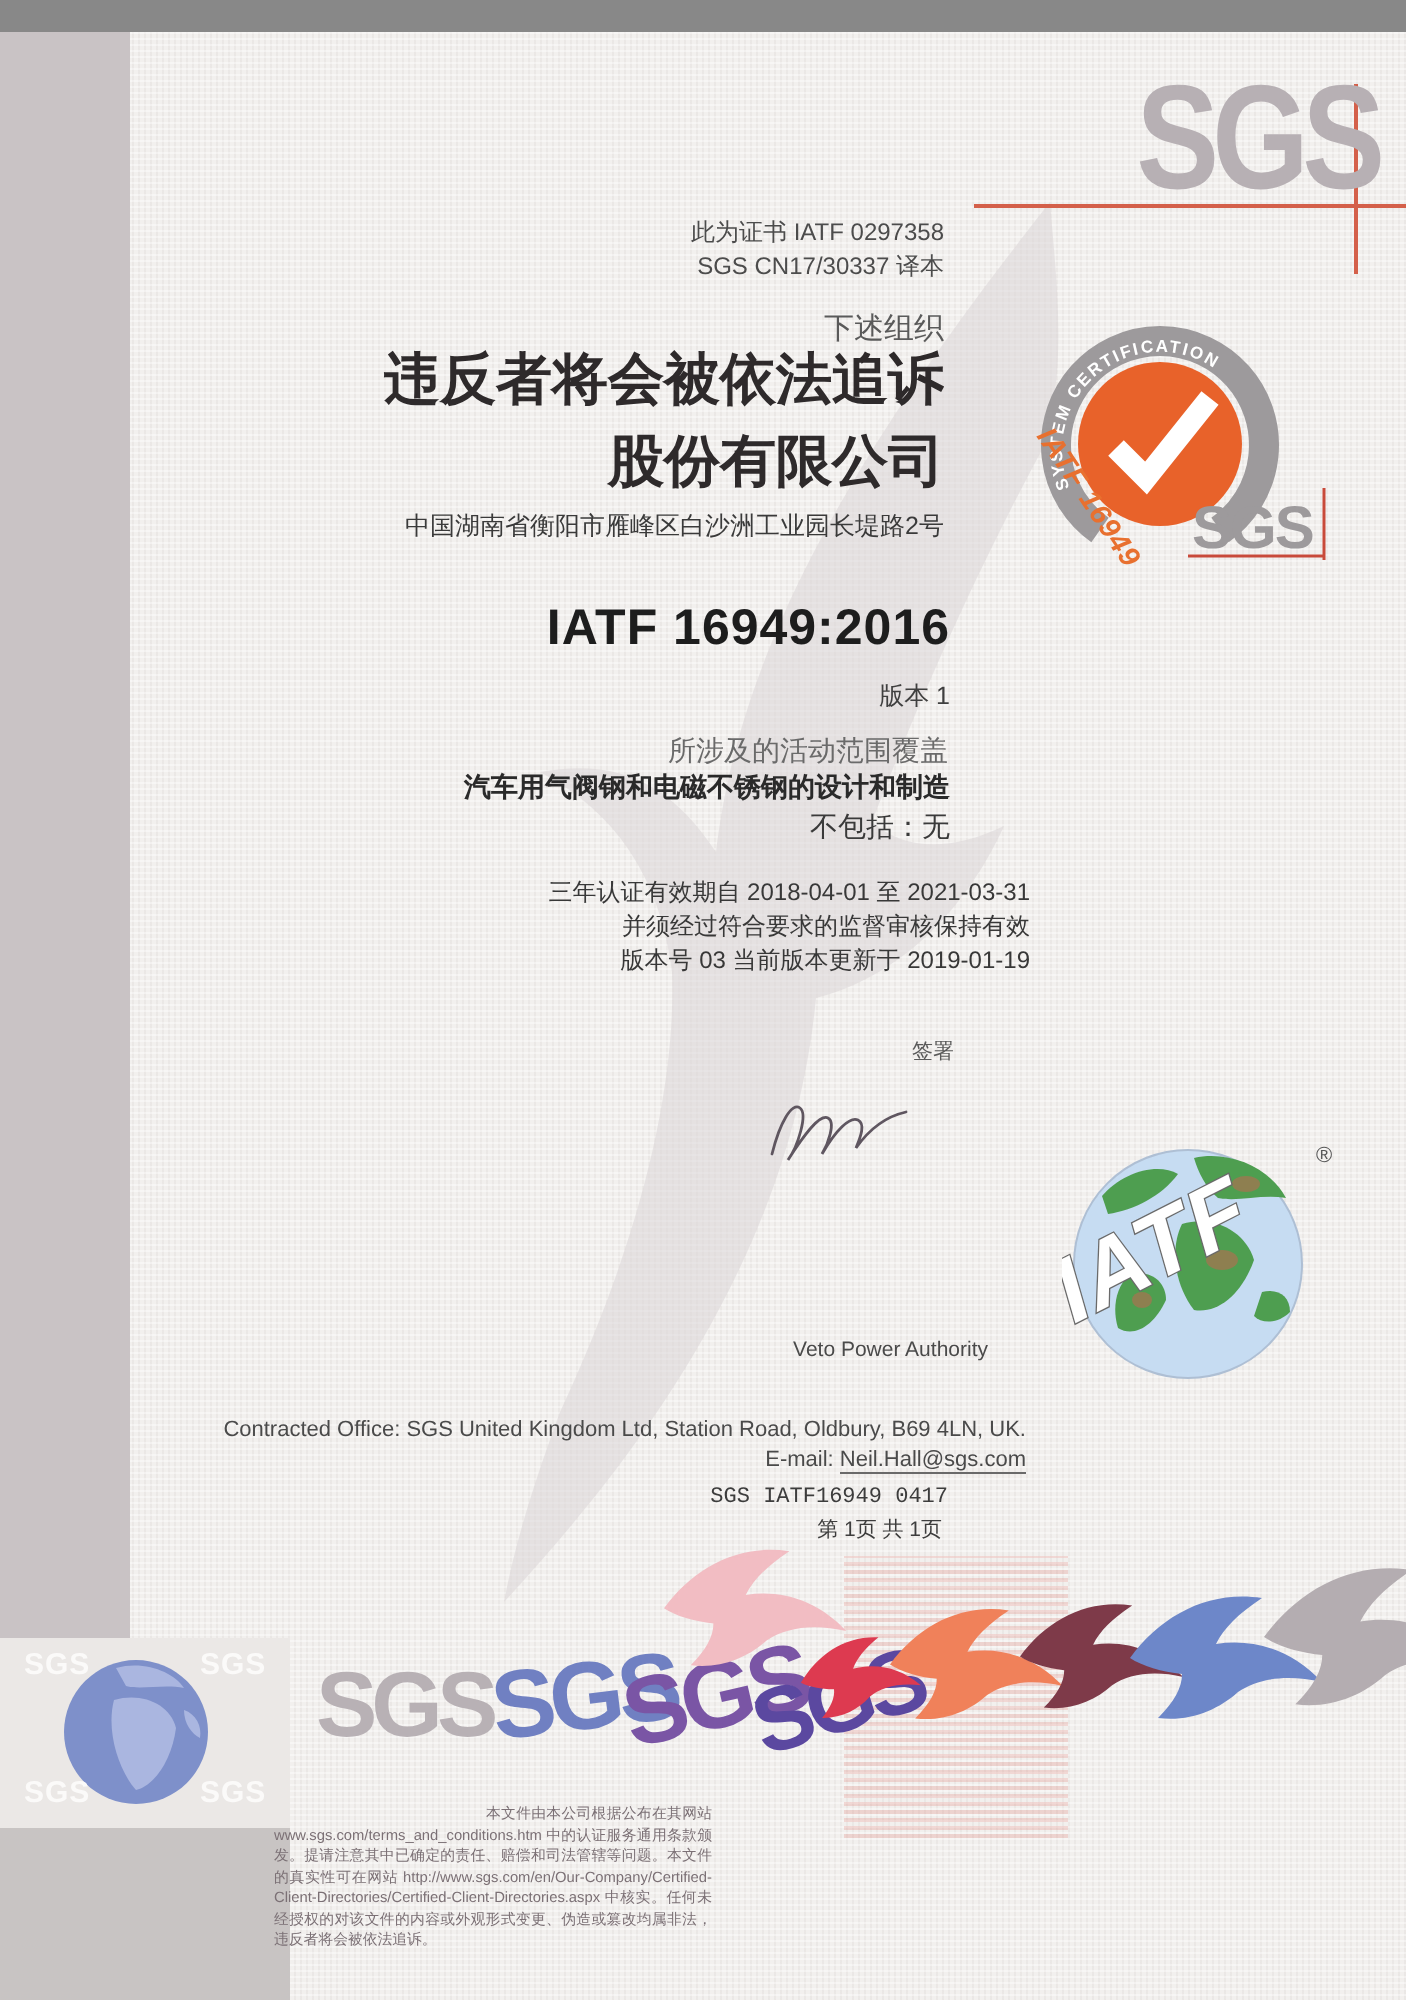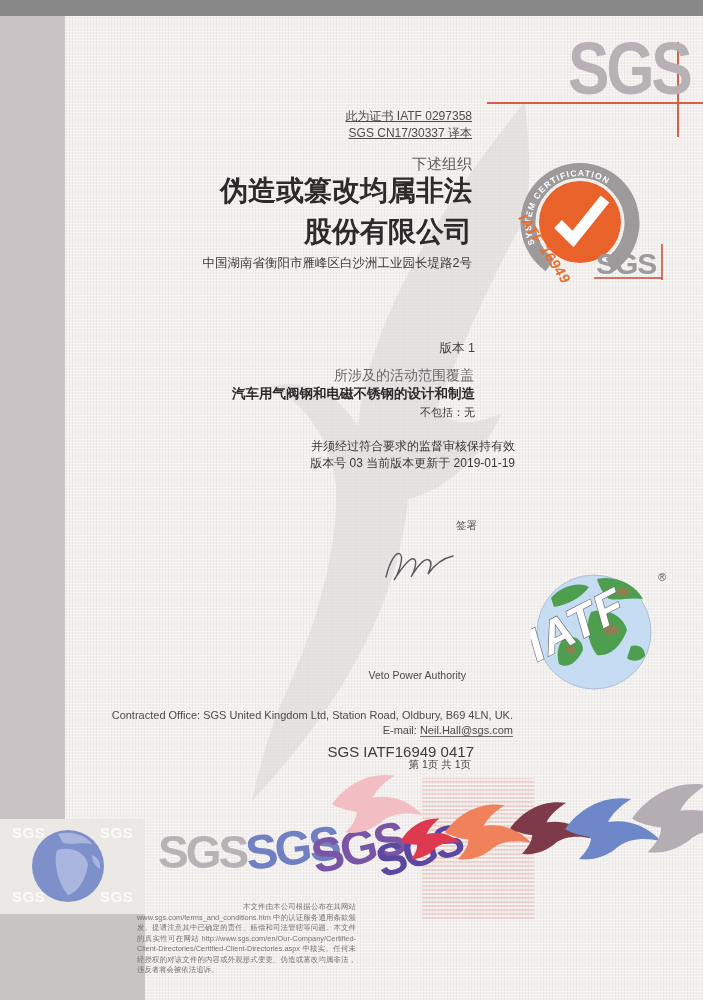--- a/index.html
+++ b/index.html
@@ -17,37 +17,37 @@
   .left-band { left:0; top:0; width:65px; height:803px; background:#c9c3c5; }
   .bl-white-band { left:0; top:803px; width:145px; height:95px; background:#ebe8e6; }
   .bl-gray-block { left:0; top:898px; width:145px; height:102px; background:#c8c4c3; }
   .sgs-logo-top {
     right:14px; top:16px; font-weight:bold; font-size:74px; letter-spacing:-4px;
     color:#b7b0b4; transform:scaleX(.84); transform-origin:right top; line-height:1;
   }
   .cross-h { background:#d4604a; height:1.5px; }
   .cross-v { background:#d4604a; width:1.5px; }
   .txt { color:#3c3c3c; text-align:right; white-space:nowrap; }
-  .ref-block { right:231px; top:92px; font-size:12px; line-height:1.45; color:#4c4c4c;text-decoration:underline; }
+  .ref-block { right:231px; top:92px; font-size:12px; line-height:1.45; color:#4c4c4c; }
   .org-intro { right:231px; top:139px; font-size:15px; color:#5a5a5a; }
   .company { right:231px; top:155px; font-family:"Liberation Serif","DejaVu Serif",serif;
              font-weight:bold; font-size:28px; color:#2e2a2b; line-height:1.45; }
   .address { right:231px; top:239px; font-size:12.5px; color:#3a3a3a; }
   .audit { right:229px; top:266px; font-size:11px; color:#555; }
   .standard { right:228px; top:284px; font-size:25px; font-weight:bold; color:#1d1d1d; letter-spacing:.5px; }
   .version { right:228px; top:324px; font-size:12.5px; color:#3f3f3f; }
   .scope-intro { right:229px; top:351px; font-size:14px; color:#6a6a6a; }
   .scope { right:228px; top:369px; font-size:13.5px; font-weight:bold; color:#2a2a2a; }
-  .exclusions { right:228px; top:389px; font-size:11px; color:#3a3a3a; }
+  .exclusions { right:228px; top:389px; font-size:14px; color:#3a3a3a; }
   .validity { right:188px; top:422px; font-size:12px; line-height:1.42; color:#383838; }
   .signed { right:226px; top:503px; font-size:10.5px; color:#5a5a5a; }
-  .veto { right:237px; top:653px; font-size:10.5px; color:#4a4a4a; }
+  .veto { right:209px; top:653px; font-size:10.5px; color:#4a4a4a; }
   .office { right:190px; top:692px; font-size:11px; line-height:1.4; color:#4a4a4a;text-align:right; }
   .email-link { text-decoration:none; color:#4a4a4a; border-bottom:1px solid #6a6a6a; }
-  .doc-code { right:229px; top:727px; font-size:15px; color:#3d3d3d; }
+  .doc-code { right:229px; top:727px; font-size:11px; color:#3d3d3d;font-family:Liberation Mono, monospace; }
   .page-num { right:232px; top:742px; font-size:10.5px; color:#3d3d3d;text-align:center; }
   .fineprint {
     left:137px; top:886px; width:219px; font-size:7.4px; line-height:1.42;
     color:#7b7075; text-align:justify; text-indent:106px;
   }
   .sgs-wm { position:absolute; color:#fbfaf9; font-weight:bold; font-size:15px; letter-spacing:.5px; }
   .pink-weave {
     left:422px; top:762px; width:112px; height:141px;
     background:repeating-linear-gradient(0deg, rgba(219,108,98,.22) 0 2px, rgba(0,0,0,0) 2px 4px);
   }
@@ -89,31 +89,33 @@
     </text>
     <text transform="translate(26,78) rotate(56)" font-size="14.5" font-weight="bold" font-style="italic" fill="#e8702f" letter-spacing="0.5">IATF 16949</text>
     <text x="104" y="134" font-size="30" font-weight="bold" fill="#9d9a9c" letter-spacing="-1">SGS</text>
     <line x1="102" y1="138" x2="170" y2="138" stroke="#c84a3a" stroke-width="1.5"></line>
     <line x1="170" y1="104" x2="170" y2="140" stroke="#c84a3a" stroke-width="1.5"></line>
   </svg>
 
   <div class="abs txt org-intro">下述组织</div>
 
   <div class="abs txt company">
-    <div>伪造或篡改均属非法</div>
+    <div>违反者将会被依法追诉</div>
     <div>股份有限公司</div>
   </div>
 
   <div class="abs txt address">中国湖南省衡阳市雁峰区白沙洲工业园长堤路2号</div>
+  <div class="abs txt standard">IATF 16949:2016</div>
   <div class="abs txt version">版本 1</div>
   <div class="abs txt scope-intro">所涉及的活动范围覆盖</div>
   <div class="abs txt scope">汽车用气阀钢和电磁不锈钢的设计和制造</div>
   <div class="abs txt exclusions">不包括：无</div>
 
   <div class="abs txt validity">
+    <div>三年认证有效期自 2018-04-01 至 2021-03-31</div>
     <div>并须经过符合要求的监督审核保持有效</div>
     <div>版本号 03 当前版本更新于 2019-01-19</div>
   </div>
 
   <div class="abs txt signed">签署</div>
 
   <svg class="abs" style="left:380px; top:515px;" width="80" height="60" viewBox="0 0 80 60">
     <path d="M6,46 C10,30 16,20 20,23 C24,26 19,42 14,49 C23,35 30,26 34,28 C38,30 34,41 31,46
              C38,34 45,27 49,29 C53,31 50,38 48,43 C55,33 64,27 73,25" fill="none" stroke="#5f5660" stroke-width="1.4" stroke-linecap="round"></path>
   </svg>

